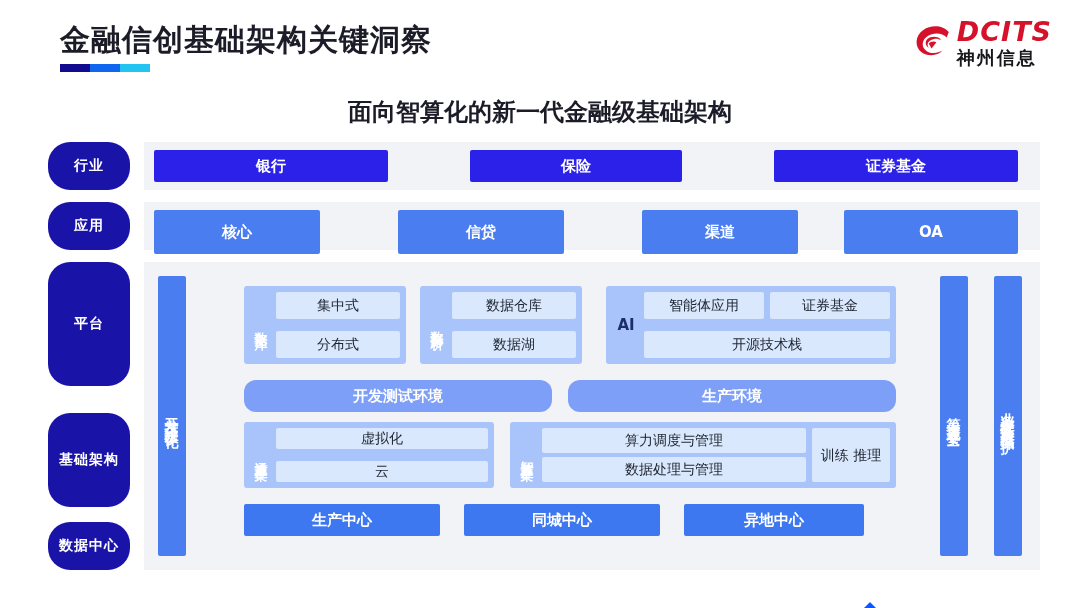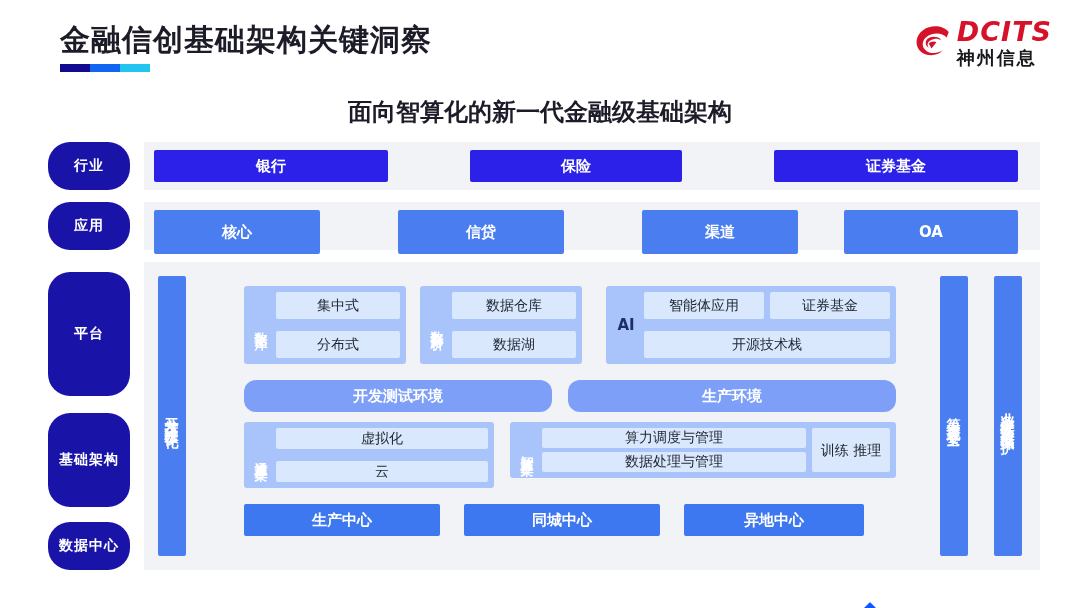--- a/index.html
+++ b/index.html
@@ -32,21 +32,21 @@
 
   .subtitle{position:absolute;left:0;right:0;top:96px;text-align:center;font-size:24px;font-weight:bold;color:#1c1c28;}
 
   
   #diagram{position:absolute;left:48px;top:142px;width:992px;height:428px;}
 
   .rail{position:absolute;left:0;width:82px;background:#1a13a8;color:#fff;
         display:flex;align-items:center;justify-content:center;font-size:14px;font-weight:bold;letter-spacing:1px;border-radius:22px;}
   .rail-industry{top:0px;height:48px;}
   .rail-app{top:60px;height:48px;}
-  .rail-platform{top:130px;height:124px;}
+  .rail-platform{top:120px;height:124px;}
   .rail-infra{top:263px;height:94px;margin-top:8px;}
 
   .panel{position:absolute;left:96px;right:0;background:#f2f3f6;}
   .panel-industry{top:0px;height:48px;}
   .panel-app{top:60px;height:48px;}
   .panel-main{top:120px;height:308px;}
 
   .chip{position:absolute;display:flex;align-items:center;justify-content:center;
         color:#ffffff;font-weight:bold;border-radius:2px;}
   .chip-ind{top:8px;height:32px;background:#2b21e8;font-size:15px;}
@@ -73,21 +73,21 @@
   .grp-db{left:100px;top:24px;width:162px;height:78px;}
   .grp-da{left:276px;top:24px;width:162px;height:78px;}
   .grp-ai{left:462px;top:24px;width:290px;height:78px;}
 
   .bar{position:absolute;background:#7d9ff7;color:#fff;font-weight:bold;font-size:15px;
        border-radius:12px;display:flex;align-items:center;justify-content:center;}
   .bar-dev{left:100px;top:118px;width:308px;height:32px;}
   .bar-prod{left:424px;top:118px;width:328px;height:32px;}
 
   .grp-tong{left:100px;top:160px;width:250px;height:66px;}
-  .grp-zhi{left:366px;top:160px;width:386px;height:56px;}
+  .grp-zhi{left:366px;top:160px;width:386px;height:66px;}
   .cell-train{flex:0 0 78px;background:#dae8fd;border-radius:2px;display:flex;align-items:center;
         justify-content:center;text-align:center;font-size:14px;color:#1d2430;line-height:1.3;margin-left:6px;}
   .group-body-split{flex:1;display:flex;margin-left:4px;}
   .group-stack{flex:1;display:flex;flex-direction:column;gap:4px;}
 
   .dc-chip{position:absolute;top:242px;height:32px;background:#3d78f0;color:#fff;font-weight:bold;
       font-size:15px;border-radius:2px;display:flex;align-items:center;justify-content:center;}
   .dc0{left:100px;width:196px;}
   .dc1{left:320px;width:196px;}
   .dc2{left:540px;width:180px;}

